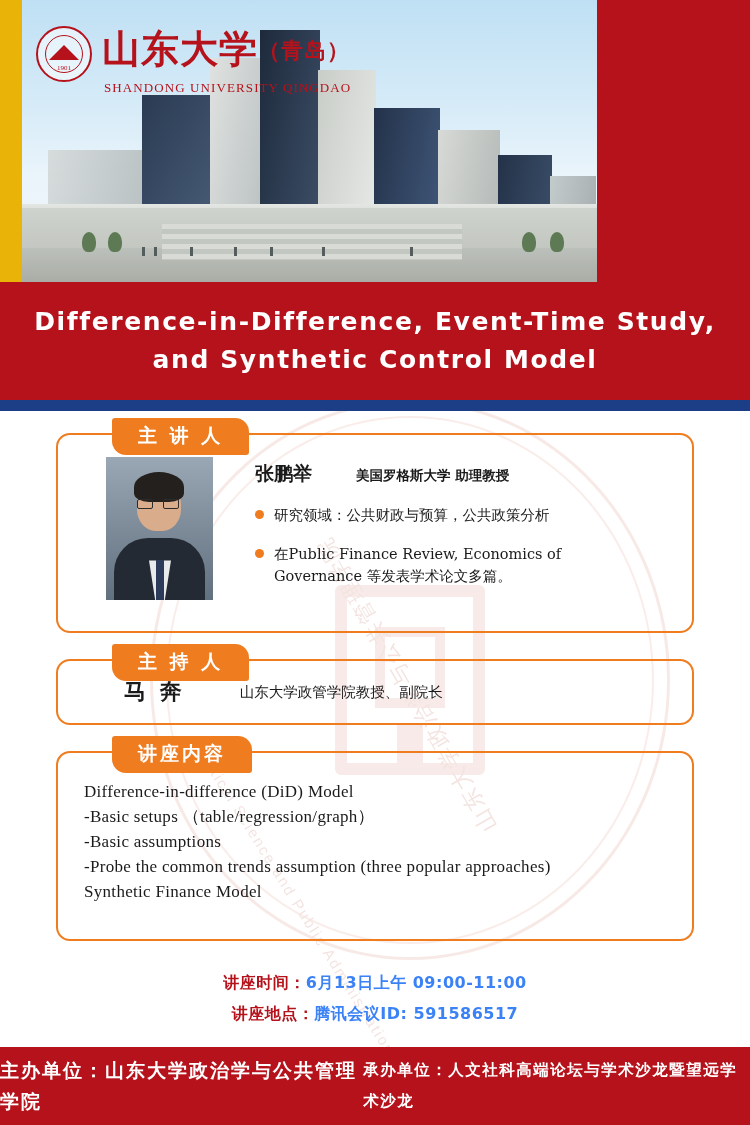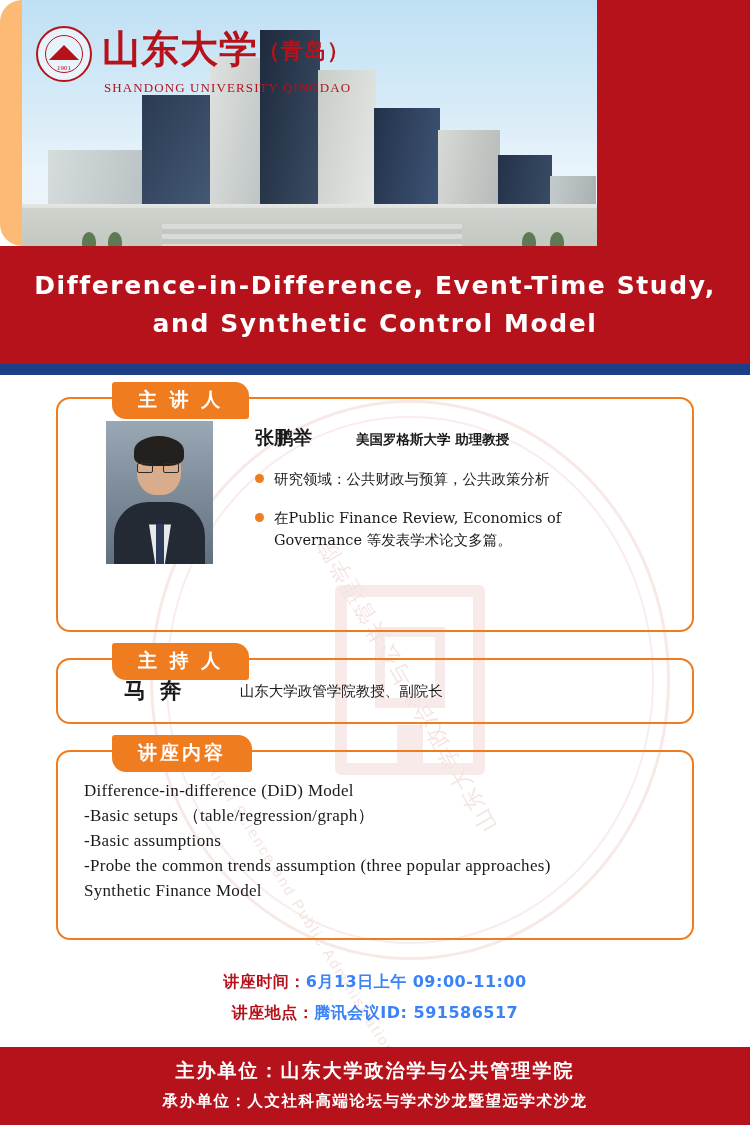--- a/index.html
+++ b/index.html
@@ -69,24 +69,23 @@
     position: absolute;
     left: 50%; top: 50%;
     transform-origin: 0 0;
     white-space: nowrap;
     font-size: 22px;
   }
 
   
   .top {
     position: relative;
-    height: 246px;
-    background: #fdba74;
+    height: 282px;
+    background: #eab308;
     z-index: 2;
-    border-radius: 22px;
   }
   .photo-wrap {
     position: absolute;
     left: 22px; top: 0;
     width: 575px; height: 282px;
     overflow: hidden;
   }
   .sky {
     position: absolute; left: 0; top: 0; width: 575px; height: 282px;
     background: linear-gradient(#bfe0f4 0%, #d8ecf8 40%, #eaf4fb 62%, #f2f6f6 100%);
@@ -226,21 +225,21 @@
     color: #ffffff;
     font-family: "DejaVu Sans", sans-serif;
     font-weight: bold;
     font-size: 19px;
     letter-spacing: 3px;
     padding: 5px 26px 6px 26px;
     border-radius: 3px 14px 3px 14px;
   }
 
   
-  .speaker-card { height: 235px; }
+  .speaker-card { height: 200px; }
   .speaker-inner {
     display: flex;
     padding: 22px 18px 0 48px;
   }
   .portrait {
     width: 107px; height: 143px;
     background: linear-gradient(#9aa7b4, #61707f);
     position: relative;
     overflow: hidden;
     flex: 0 0 auto;
@@ -359,21 +358,21 @@
   .meta-row .val { color: #3b82f6; }
 
   
   .footer {
     position: absolute;
     left: 0; bottom: 0;
     width: 750px; height: 78px;
     background: #b5121b;
     color: #ffffff;
     display: flex;
-    flex-direction: column;
+    flex-direction: row;
     align-items: center;
     justify-content: center;
     z-index: 3;
   }
   .footer-row {
     font-family: "DejaVu Sans", sans-serif;
     font-weight: bold;
     font-size: 19px;
     letter-spacing: 2px;
     line-height: 31px;

